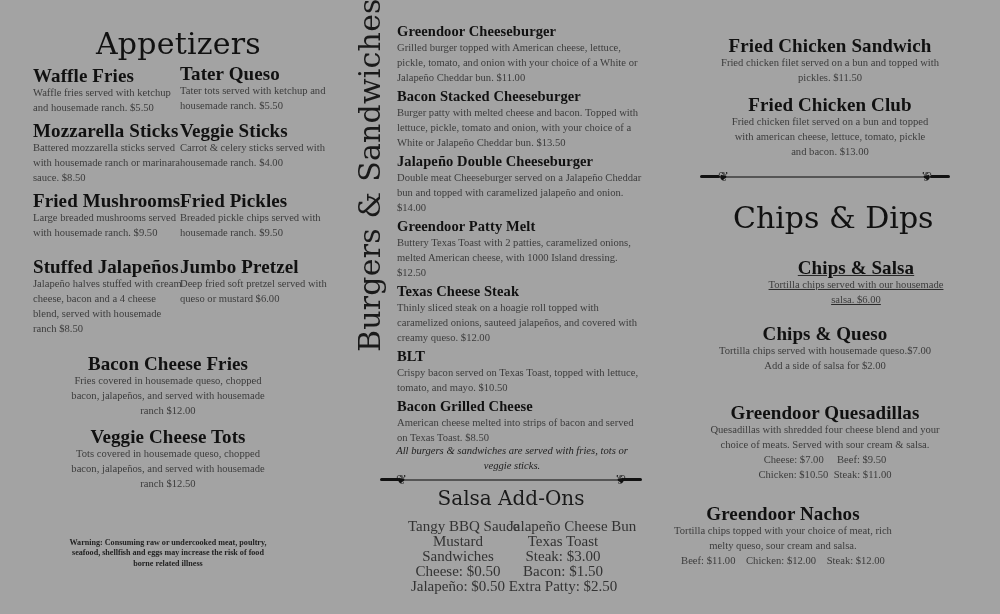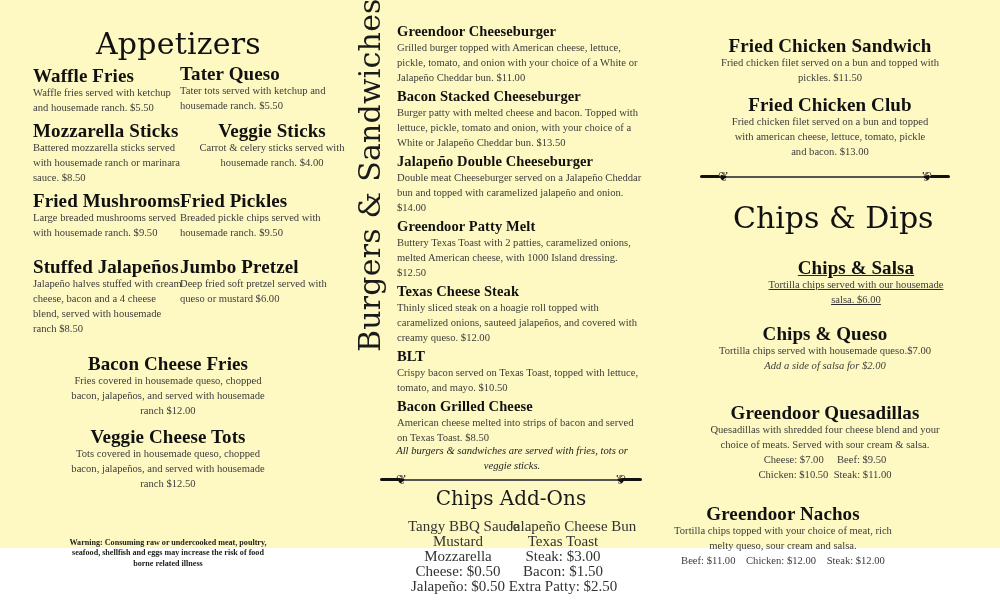--- a/index.html
+++ b/index.html
@@ -1,19 +1,19 @@
 <!DOCTYPE html>
 <html><head>
   <meta charset="utf-8">
   <style>
     * { box-sizing: border-box; margin: 0; padding: 0; }
     html, body { width: 1000px; height: 614px; background: #ffffff; overflow: hidden; }
     body { font-family: "Liberation Serif", "DejaVu Serif", serif; color: #2a2a2a; position: relative; }
 
-    .page { position: absolute; left: 0; top: 0; width: 1000px; height: 548px; background: #fef9c3; }
+    .page { position: absolute; left: 0; top: 0; width: 1000px; height: 614px; background: #a3a3a3; }
 
     
     .section-title { font-family: "DejaVu Serif", "Liberation Serif", serif; color: #111; font-weight: normal; }
     .item-name { font-family: "Liberation Serif", serif; font-weight: bold; color: #111; font-size: 19px; line-height: 16px; letter-spacing: 0.1px; }
     .item-desc { font-size: 10.6px; line-height: 15px; color: #3c3c3c; }
 
     
     #appetizers-title { position: absolute; left: 96px; top: 26px; font-size: 30px; letter-spacing: 0.2px; }
     .app-grid { position: absolute; left: 33px; top: 68px; width: 300px; }
     .app-cell { position: absolute; width: 150px; }
@@ -62,21 +62,21 @@
       <div class="item-desc">Waffle fries served with ketchup and housemade ranch. $5.50</div>
     </div>
     <div class="app-cell" style="left:147px;top:-2px;">
       <div class="item-name">Tater Queso</div>
       <div class="item-desc">Tater tots served with ketchup and housemade ranch. $5.50</div>
     </div>
     <div class="app-cell" style="left:0;top:55px;">
       <div class="item-name">Mozzarella Sticks</div>
       <div class="item-desc">Battered mozzarella sticks served with housemade ranch or marinara sauce. $8.50</div>
     </div>
-    <div class="app-cell" style="left:164px;top:55px;text-align:center;">
+    <div class="app-cell" style="left:147px;top:55px;">
       <div class="item-name">Veggie Sticks</div>
       <div class="item-desc">Carrot &amp; celery sticks served with housemade ranch. $4.00</div>
     </div>
     <div class="app-cell" style="left:0;top:125px;">
       <div class="item-name">Fried Mushrooms</div>
       <div class="item-desc">Large breaded mushrooms served with housemade ranch. $9.50</div>
     </div>
     <div class="app-cell" style="left:147px;top:125px;">
       <div class="item-name">Fried Pickles</div>
       <div class="item-desc">Breaded pickle chips served with housemade ranch. $9.50</div>
@@ -138,25 +138,25 @@
   <div class="served-note">All burgers &amp; sandwiches are served with fries, tots or veggie sticks.</div>
 
   <div class="divider" style="left:380px;top:473px;width:262px;">
     <div class="line"></div>
     <span class="spike" style="left:0;"></span>
     <span class="end left" style="left:16px;">❦</span>
     <span class="end right" style="right:16px;transform:scaleX(-1);">❦</span>
     <span class="spike" style="right:0;"></span>
   </div>
 
-  <div id="addons-title" class="section-title">Chips Add-Ons</div>
+  <div id="addons-title" class="section-title">Salsa Add-Ons</div>
   <div class="addons-col" style="left:408px;width:100px;">
     <div>Tangy BBQ Sauce</div>
     <div>Mustard</div>
-    <div>Mozzarella</div>
+    <div>Sandwiches</div>
     <div>Cheese: $0.50</div>
     <div>Jalapeño: $0.50</div>
   </div>
   <div class="addons-col" style="left:508px;width:110px;">
     <div>Jalapeño Cheese Bun</div>
     <div>Texas Toast</div>
     <div>Steak: $3.00</div>
     <div>Bacon: $1.50</div>
     <div>Extra Patty: $2.50</div>
   </div>
@@ -180,21 +180,21 @@
 
   <div id="chips-title" class="section-title">Chips &amp; Dips</div>
 
   <div class="center-block" style="left:756px;top:260px;width:200px;text-decoration:underline;">
     <div class="item-name">Chips &amp; Salsa</div>
     <div class="item-desc">Tortilla chips served with our housemade salsa. $6.00</div>
   </div>
   <div class="center-block" style="left:700px;top:326px;width:250px;">
     <div class="item-name">Chips &amp; Queso</div>
     <div class="item-desc">Tortilla chips served with housemade queso.$7.00</div>
-    <div class="item-desc" style="font-style:italic;">Add a side of salsa for $2.00</div>
+    <div class="item-desc" style="">Add a side of salsa for $2.00</div>
   </div>
   <div class="center-block" style="left:700px;top:405px;width:250px;">
     <div class="item-name">Greendoor Quesadillas</div>
     <div class="item-desc">Quesadillas with shredded four cheese blend and your choice of meats. Served with sour cream &amp; salsa.</div>
     <div class="item-desc" style="white-space:pre;">Cheese: $7.00     Beef: $9.50</div>
     <div class="item-desc" style="white-space:pre;">Chicken: $10.50  Steak: $11.00</div>
   </div>
   <div class="center-block" style="left:673px;top:506px;width:220px;">
     <div class="item-name">Greendoor Nachos</div>
     <div class="item-desc">Tortilla chips topped with your choice of meat, rich melty queso, sour cream and salsa.</div>

